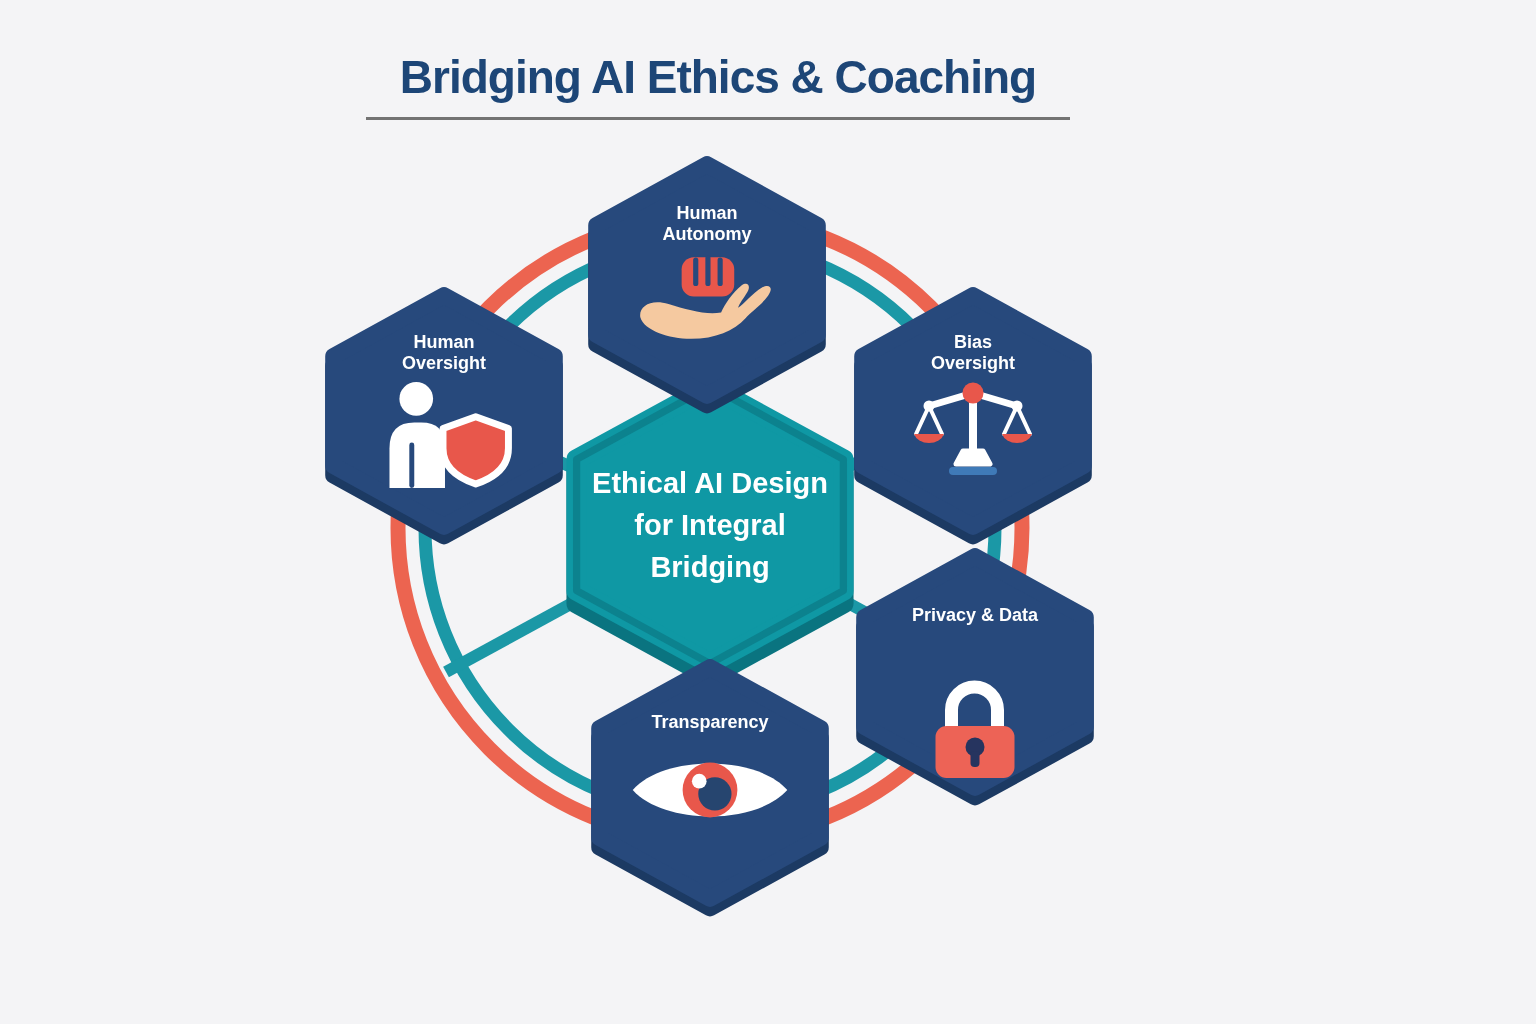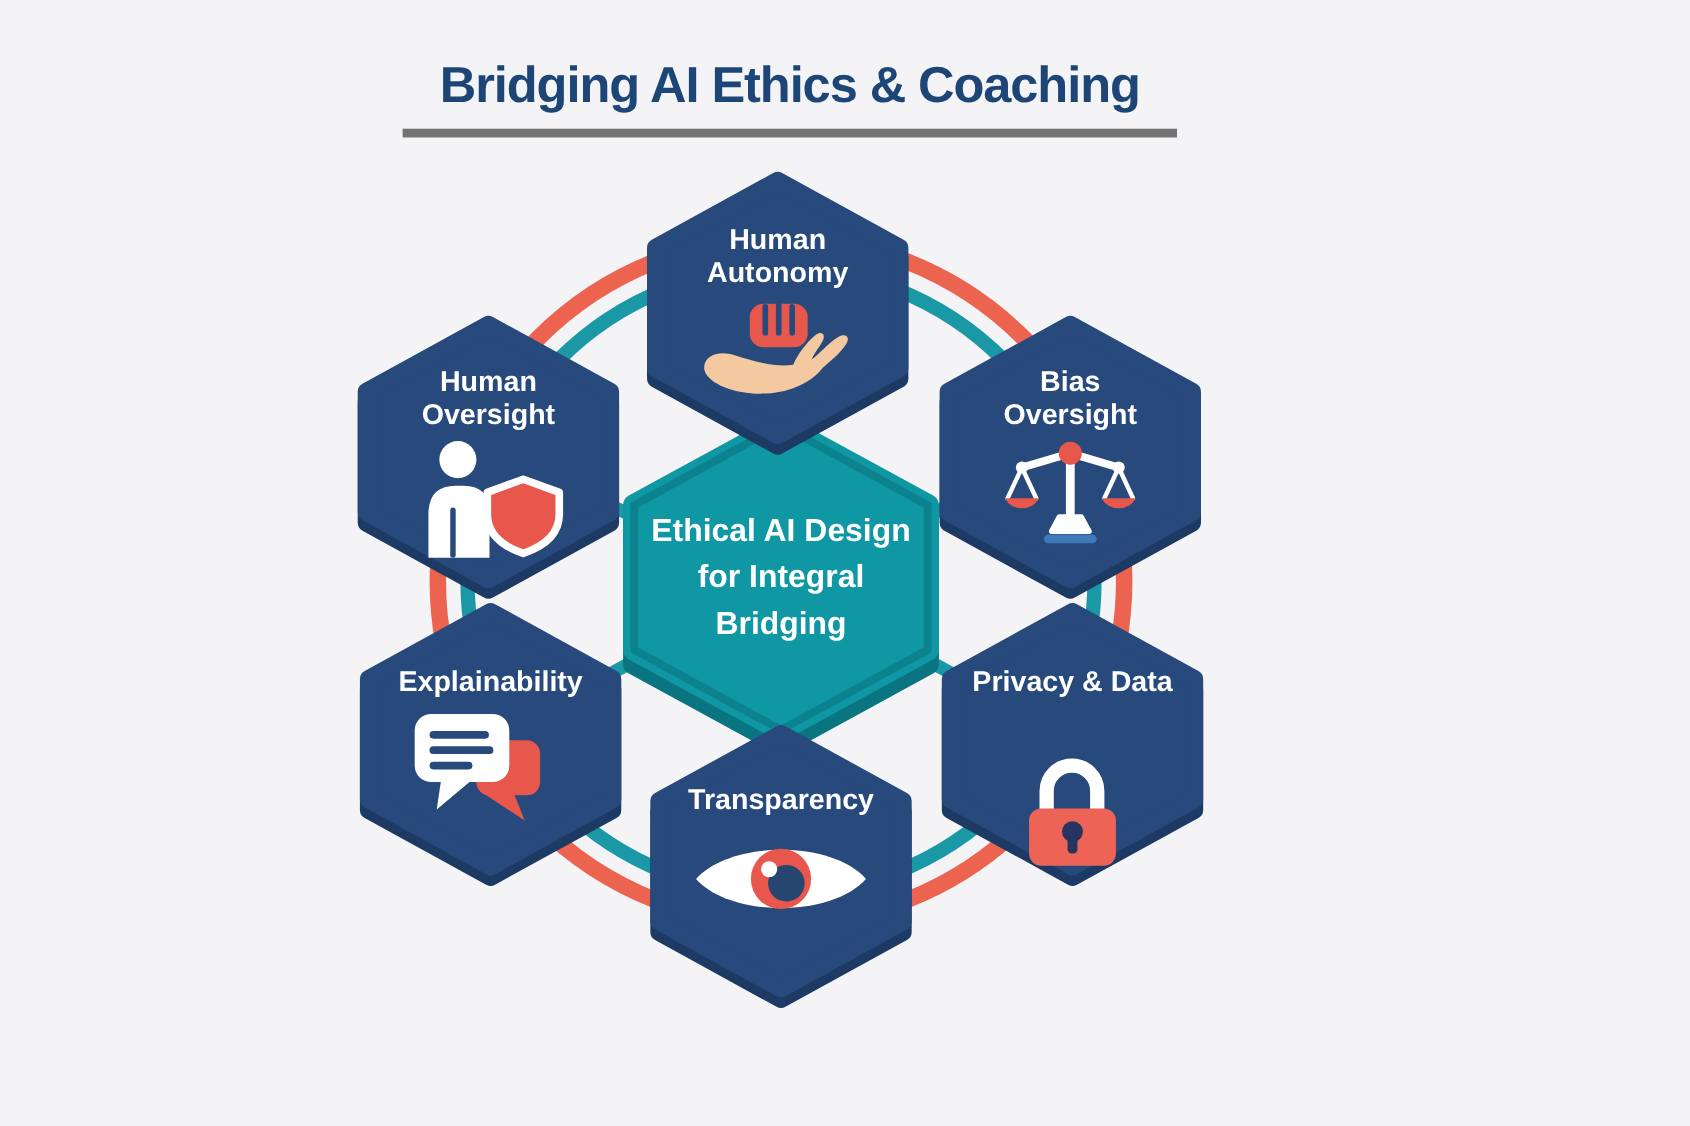--- a/index.html
+++ b/index.html
@@ -5,37 +5,37 @@
   html,body{margin:0;padding:0;}
   body{font-family:"Liberation Sans", sans-serif; background:#e9e9ec;}
   .canvas{
     position:relative; width:1536px; height:1024px; overflow:hidden;
     background:#f4f4f6;
   }
   
   .title-wrap{
     position:absolute; left:366px; top:52px; width:704px;
     text-align:center; padding-bottom:14px;
-    border-bottom:8px solid #737373;
+    border-bottom:3px solid #737373;
   }
   .title-wrap h1{
     margin:0; font-size:46px; font-weight:800; letter-spacing:-1px;
     color:#1d4677; line-height:1.1; white-space:nowrap;
   }
   
   .rings{position:absolute; left:0; top:0; width:1536px; height:1024px;}
   
   .hex{position:absolute;}
   .hex svg.hex-shape{position:absolute; inset:0; width:100%; height:100%; overflow:visible;}
   .hex-content{
     position:absolute; inset:0; display:flex; flex-direction:column;
     align-items:center; z-index:2;
   }
   .hex-label{
-    color:#ffffff; font-weight:700; font-size:26px; line-height:1.15;
+    color:#ffffff; font-weight:700; font-size:18px; line-height:1.15;
     text-align:center; white-space:pre-line;
   }
   .center-label{
     color:#ffffff; font-weight:700; font-size:29px; line-height:1.45;
     text-align:center; white-space:pre-line;
   }
   .navy-body{fill:#27497c; stroke:#27497c; stroke-width:14; stroke-linejoin:round;}
   .navy-shadow{fill:#1c3a63; stroke:#1c3a63; stroke-width:14; stroke-linejoin:round;}
   .teal-body{fill:#0f98a4; stroke:#0f98a4; stroke-width:14; stroke-linejoin:round;}
   .teal-edge{fill:none; stroke:#0c828e; stroke-width:5; stroke-linejoin:round;}
@@ -139,40 +139,20 @@
           <path d="M104,25 L91,53 M104,25 L117,53"></path>
         </g>
         <path d="M1,53 A15.5,12 0 0 0 31,53 Z" fill="#e8574b"></path>
         <path d="M89,53 A15.5,12 0 0 0 119,53 Z" fill="#e8574b"></path>
         <path d="M50,70 h20 l7,13 h-34 z" fill="#ffffff" stroke="#ffffff" stroke-width="5" stroke-linejoin="round"></path>
         <rect x="36" y="86" width="48" height="8" rx="4" fill="#3f7ab8"></rect>
       </svg>
     </div>
   </div>
 
-  <div class="hex" style="left:326px; top:547px; width:240px; height:250px;">
-    <svg class="hex-shape" viewBox="0 0 200 210" preserveAspectRatio="none">
-      <polygon class="navy-shadow" points="100,8 192,59 192,151 100,202 8,151 8,59" transform="translate(0,8)"></polygon>
-      <polygon class="navy-body" points="100,8 192,59 192,151 100,202 8,151 8,59"></polygon>
-    </svg>
-    <div class="hex-content" style="padding-top:58px;">
-      <div class="hex-label">Explainability</div>
-      <svg class="icon" width="150" height="112" viewBox="0 0 150 112" style="margin-top:8px;">
-        <rect x="62" y="30" width="58" height="50" rx="12" fill="#e8574b"></rect>
-        <path d="M96,78 L106,103 L68,78 Z" fill="#e8574b"></path>
-        <rect x="6" y="6" width="86" height="62" rx="15" fill="#ffffff"></rect>
-        <path d="M30,66 L26,93 L58,66 Z" fill="#ffffff"></path>
-        <g stroke="#27497c" stroke-width="7" stroke-linecap="round">
-          <line x1="23" y1="25" x2="70" y2="25"></line>
-          <line x1="23" y1="39" x2="74" y2="39"></line>
-          <line x1="23" y1="53" x2="55" y2="53"></line>
-        </g>
-      </svg>
-    </div>
-  </div>
 
   <div class="hex" style="left:855px; top:547px; width:240px; height:250px;">
     <svg class="hex-shape" viewBox="0 0 200 210" preserveAspectRatio="none">
       <polygon class="navy-shadow" points="100,8 192,59 192,151 100,202 8,151 8,59" transform="translate(0,8)"></polygon>
       <polygon class="navy-body" points="100,8 192,59 192,151 100,202 8,151 8,59"></polygon>
     </svg>
     <div class="hex-content" style="padding-top:58px;gap:44px;">
       <div class="hex-label">Privacy &amp; Data</div>
       <svg class="icon" width="96" height="112" viewBox="0 0 95 112" style="margin-top:4px;">
         <path d="M24,58 V36 A23,23 0 0 1 70,36 V58" fill="none" stroke="#ffffff" stroke-width="13"></path>

